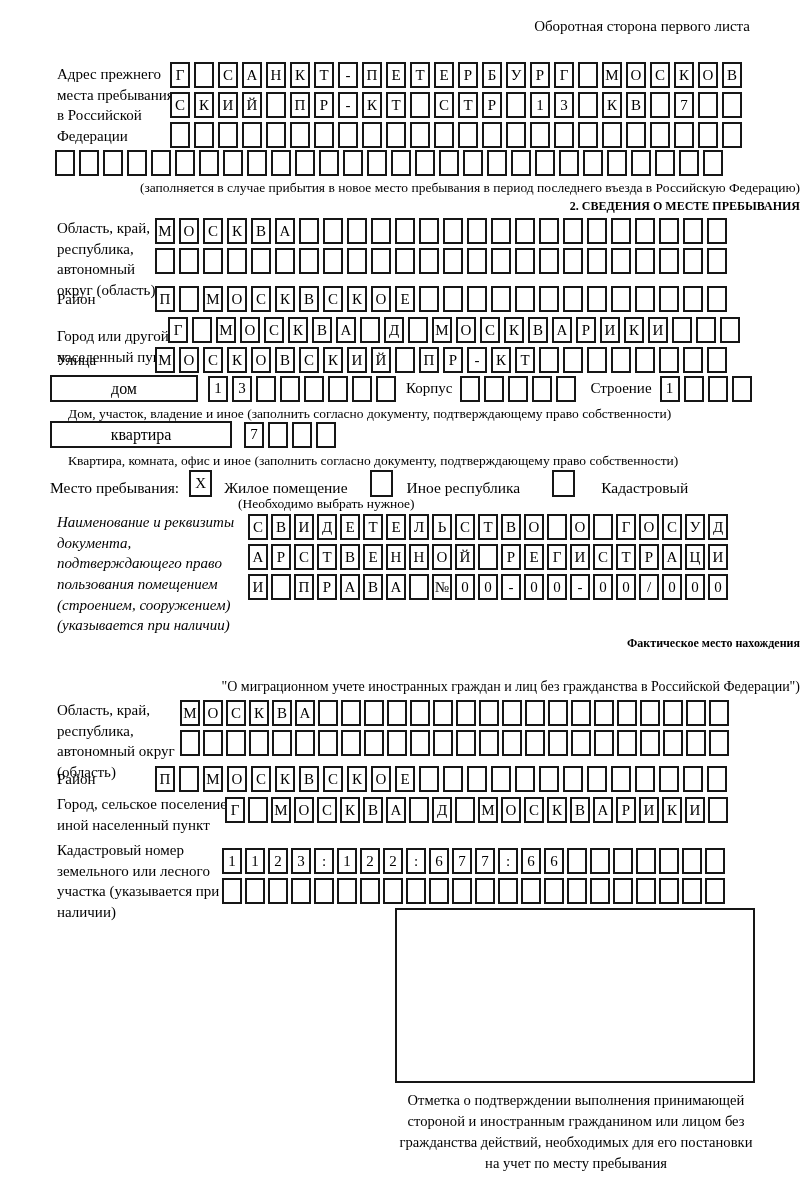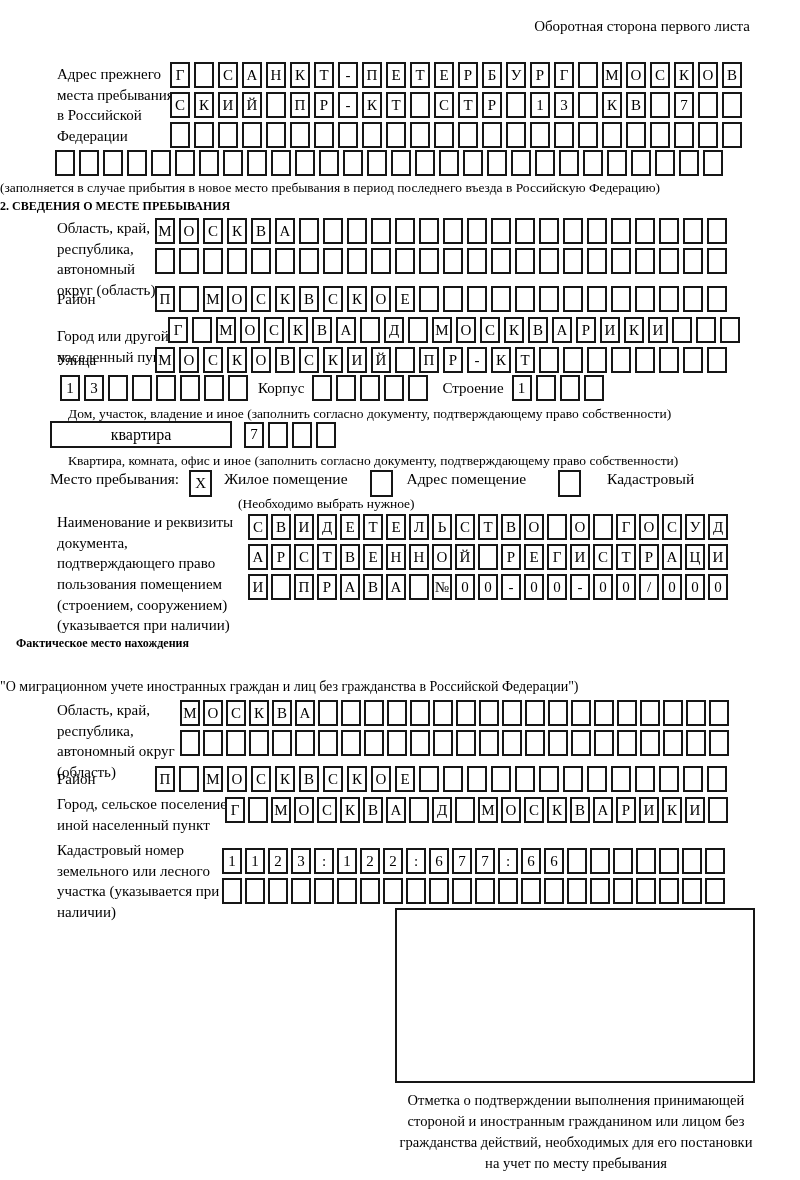--- a/index.html
+++ b/index.html
@@ -19,21 +19,21 @@
   .g4 { gap:4px; }
   .g3 { gap:3px; }
   .cellcol { display:flex; flex-direction:column; gap:4px; }
   .cell {
     width:20px; height:26px; border:2px solid #161616; background:#fff;
     display:flex; align-items:center; justify-content:center;
     font-size:15px; font-family:"Liberation Serif", serif;
   }
 
   .note { font-size:13.5px; }
-  .center { width:100%; text-align:left; left:0; }
+  .center { width:100%; text-align:right; left:0; }
   .sec-title { font-weight:bold; font-size:12px; }
 
   .widebox {
     height:27px; border:2px solid #161616; display:flex;
     align-items:center; justify-content:center; font-size:16px;
   }
 
   .checkbox {
     width:23px; height:27px; border:2px solid #161616; display:inline-flex;
     align-items:center; justify-content:center; font-size:15px;
@@ -56,24 +56,24 @@
   .street1-label{ top:350px; left:57px;  }
   .street1-row  { top:347px; left:155px; }
 
   .house-row    { top:375px; left:50px; display:flex; align-items:center; }
   .house-box    { width:148px; }
   .house-note   { top:406px; left:68px; }
   .apt-row      { top:421px; left:50px; display:flex; align-items:center; }
   .apt-box      { width:182px; }
   .apt-note     { top:453px; left:68px;text-align:center; }
 
-  .stay-row     { top:470px; left:50px; display:flex; align-items:flex-start; font-size:15.5px; }
+  .stay-row     { top:470px; left:50px; display:flex; align-items:flex-end; font-size:15.5px; }
   .stay-note    { top:496px; left:238px; }
 
-  .doc-label    { top:512px; left:57px; width:192px; }
+  .doc-label    { top:512px; left:57px; width:192px;font-style:italic; }
   .doc-rows     { top:514px; left:248px; }
 
   .fact-title   { top:636px;padding-left:16px; }
   .fact-note1   { top:660px; font-size:14px; }
   .fact-note2   { top:679px; font-size:14px; }
 
   .region2-label{ top:700px; left:57px; width:128px; }
   .region2-rows { top:700px; left:180px; }
   .district2-label{ top:769px; left:57px; }
   .district2-row  { top:766px; left:155px; }
@@ -342,20 +342,21 @@
       <span class="cell"></span>
       <span class="cell"></span>
       <span class="cell"></span>
       <span class="cell"></span>
       <span class="cell"></span>
       <span class="cell"></span>
       <span class="cell"></span>
     </div>
 
   <div class="abs house-row">
+    <div class="widebox house-box">дом</div>
     <div style="width:10px"></div>
     <div class="cellrow g4">
         <span class="cell">1</span>
         <span class="cell">3</span>
         <span class="cell"></span>
         <span class="cell"></span>
         <span class="cell"></span>
         <span class="cell"></span>
         <span class="cell"></span>
         <span class="cell"></span>
@@ -392,21 +393,21 @@
 
   <div class="abs stay-row">
     <span>Место пребывания:</span>
     <span style="width:10px"></span>
     <span class="checkbox">X</span>
     <span style="width:12px"></span>
     <span>Жилое помещение</span>
     <span style="width:22px"></span>
     <span class="checkbox"></span>
     <span style="width:14px"></span>
-    <span>Адрес помещение</span>
+    <span>Иное республика</span>
     <span style="width:32px"></span>
     <span class="checkbox"></span>
     <span style="width:26px"></span>
     <span>Кадастровый</span>
   </div>
   <div class="abs note stay-note">(Необходимо выбрать нужное)</div>
 
   <div class="abs label doc-label">Наименование и реквизиты документа, подтверждающего право пользования помещением (строением, сооружением) (указывается при наличии)</div>
   <div class="abs cellcol doc-rows">
     <div class="cellrow g3">

